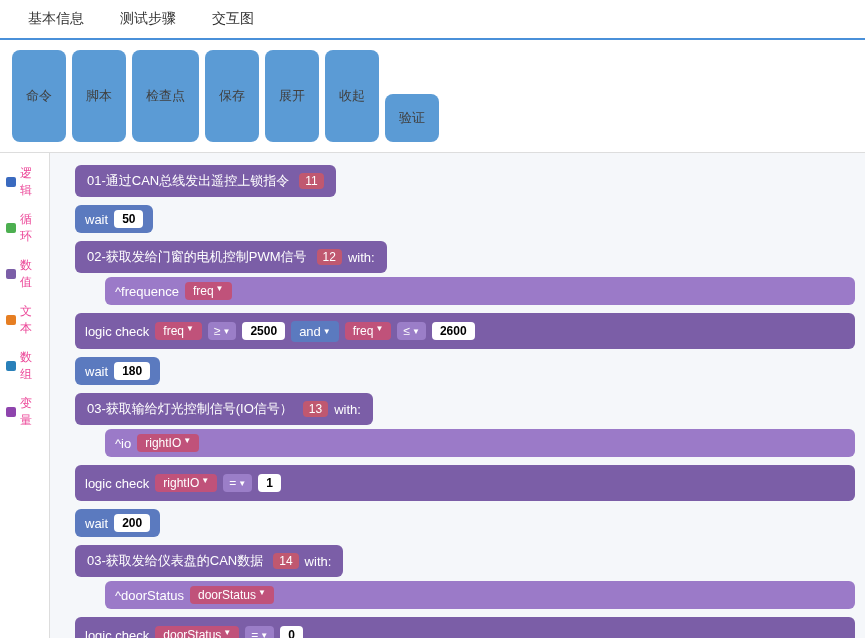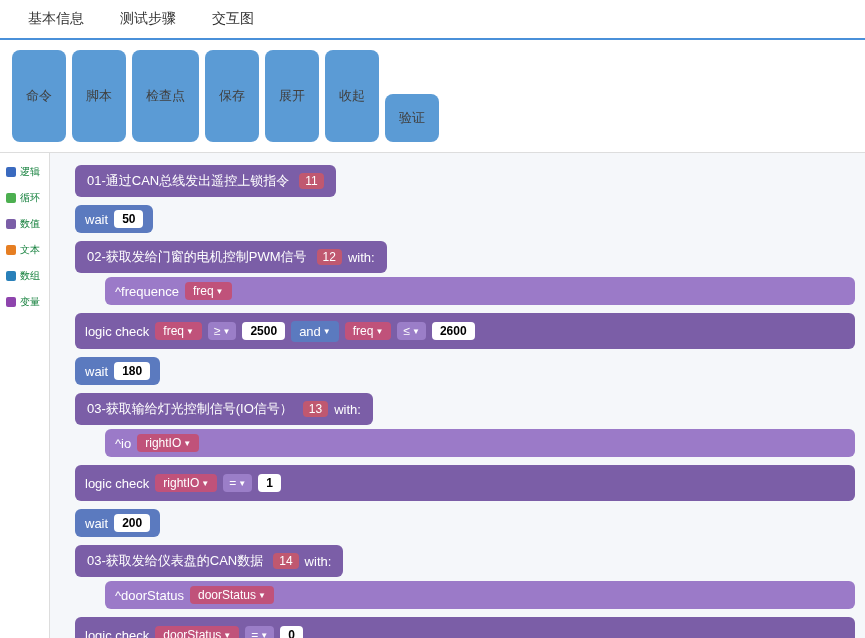--- a/index.html
+++ b/index.html
@@ -13,37 +13,37 @@
     .toolbar { display: flex; gap: 6px; padding: 10px 12px; background: #fff; border-bottom: 1px solid #ddd; }
     .btn { padding: 15px 14px; border: none; border-radius: 8px; cursor: pointer; font-size: 13px; color: #404040; background: #5b9bd5; }
     .btn.save { background: #5b9bd5; }
     .btn.expand { background: #5b9bd5; }
     .btn.collapse { background: #5b9bd5; }
     .btn.verify { background: #5b9bd5; margin-top: 44px; }
 
     .main { display: flex; height: calc(638px - 95px); }
 
     .sidebar { width: 50px; background: #fff; border-right: 1px solid #ddd; display: flex; flex-direction: column; align-items: center; padding-top: 10px; gap: 8px; }
-    .sidebar-item { display: flex; align-items: center; gap: 4px; font-size: 10px; color: #15803d; width: 100%; padding: 2px 6px; }
+    .sidebar-item { display: flex; align-items: center; gap: 4px; font-size: 12px; color: #ec4899; width: 100%; padding: 2px 6px; }
     .sidebar-dot { width: 10px; height: 10px; border-radius: 2px; flex-shrink: 0; }
     .dot-blue { background: #3a6abf; }
     .dot-green { background: #4caf50; }
     .dot-purple { background: #7b5ea7; }
     .dot-text { background: #e67e22; }
     .dot-array { background: #2980b9; }
     .dot-var { background: #8e44ad; }
 
     .canvas { flex: 1; background: #f5f7fa; overflow: auto; padding: 10px; position: relative; }
 
     
     .block-container { display: flex; flex-direction: column; gap: 0; margin-left: 15px; }
 
     .block-purple { background: #7b5ea7; }
 
-    .mini-input { background: #c0527a; border-radius: 4px; padding: 2px 8px; color: #fff; font-size: 12px; display: inline-flex; align-items: center; gap: 2px; }
+    .mini-input { background: #c0527a; border-radius: 4px; padding: 2px 8px; color: #fff; font-size: 12px; display: inline-flex; gap: 2px; }
     .mini-val { background: #fff; border-radius: 4px; padding: 2px 8px; color: #000000; font-size: 12px; font-weight: bold; }
     .mini-op { background: #9b7ec8; border-radius: 4px; padding: 2px 6px; color: #fff; font-size: 12px; display: inline-flex; align-items: center; gap: 2px; }
 
     .dropdown-arrow { font-size: 8px; }
 
     .logic-check-block { background: #7b5ea7; border-radius: 6px; padding: 6px 10px; margin: 2px 0; display: flex; align-items: center; gap: 6px; font-size: 13px; color: #fff; min-height: 36px; flex-wrap: wrap; }
 
     .wait-block { background: #5b7abf; border-radius: 6px; padding: 5px 10px; margin: 2px 0; display: inline-flex; align-items: center; gap: 6px; font-size: 13px; color: #fff; }
 
     .action-block { background: #7b5ea7; border-radius: 6px; padding: 7px 12px; margin: 2px 0; display: inline-flex; align-items: center; gap: 6px; font-size: 13px; color: #fff; flex-wrap: wrap; }

